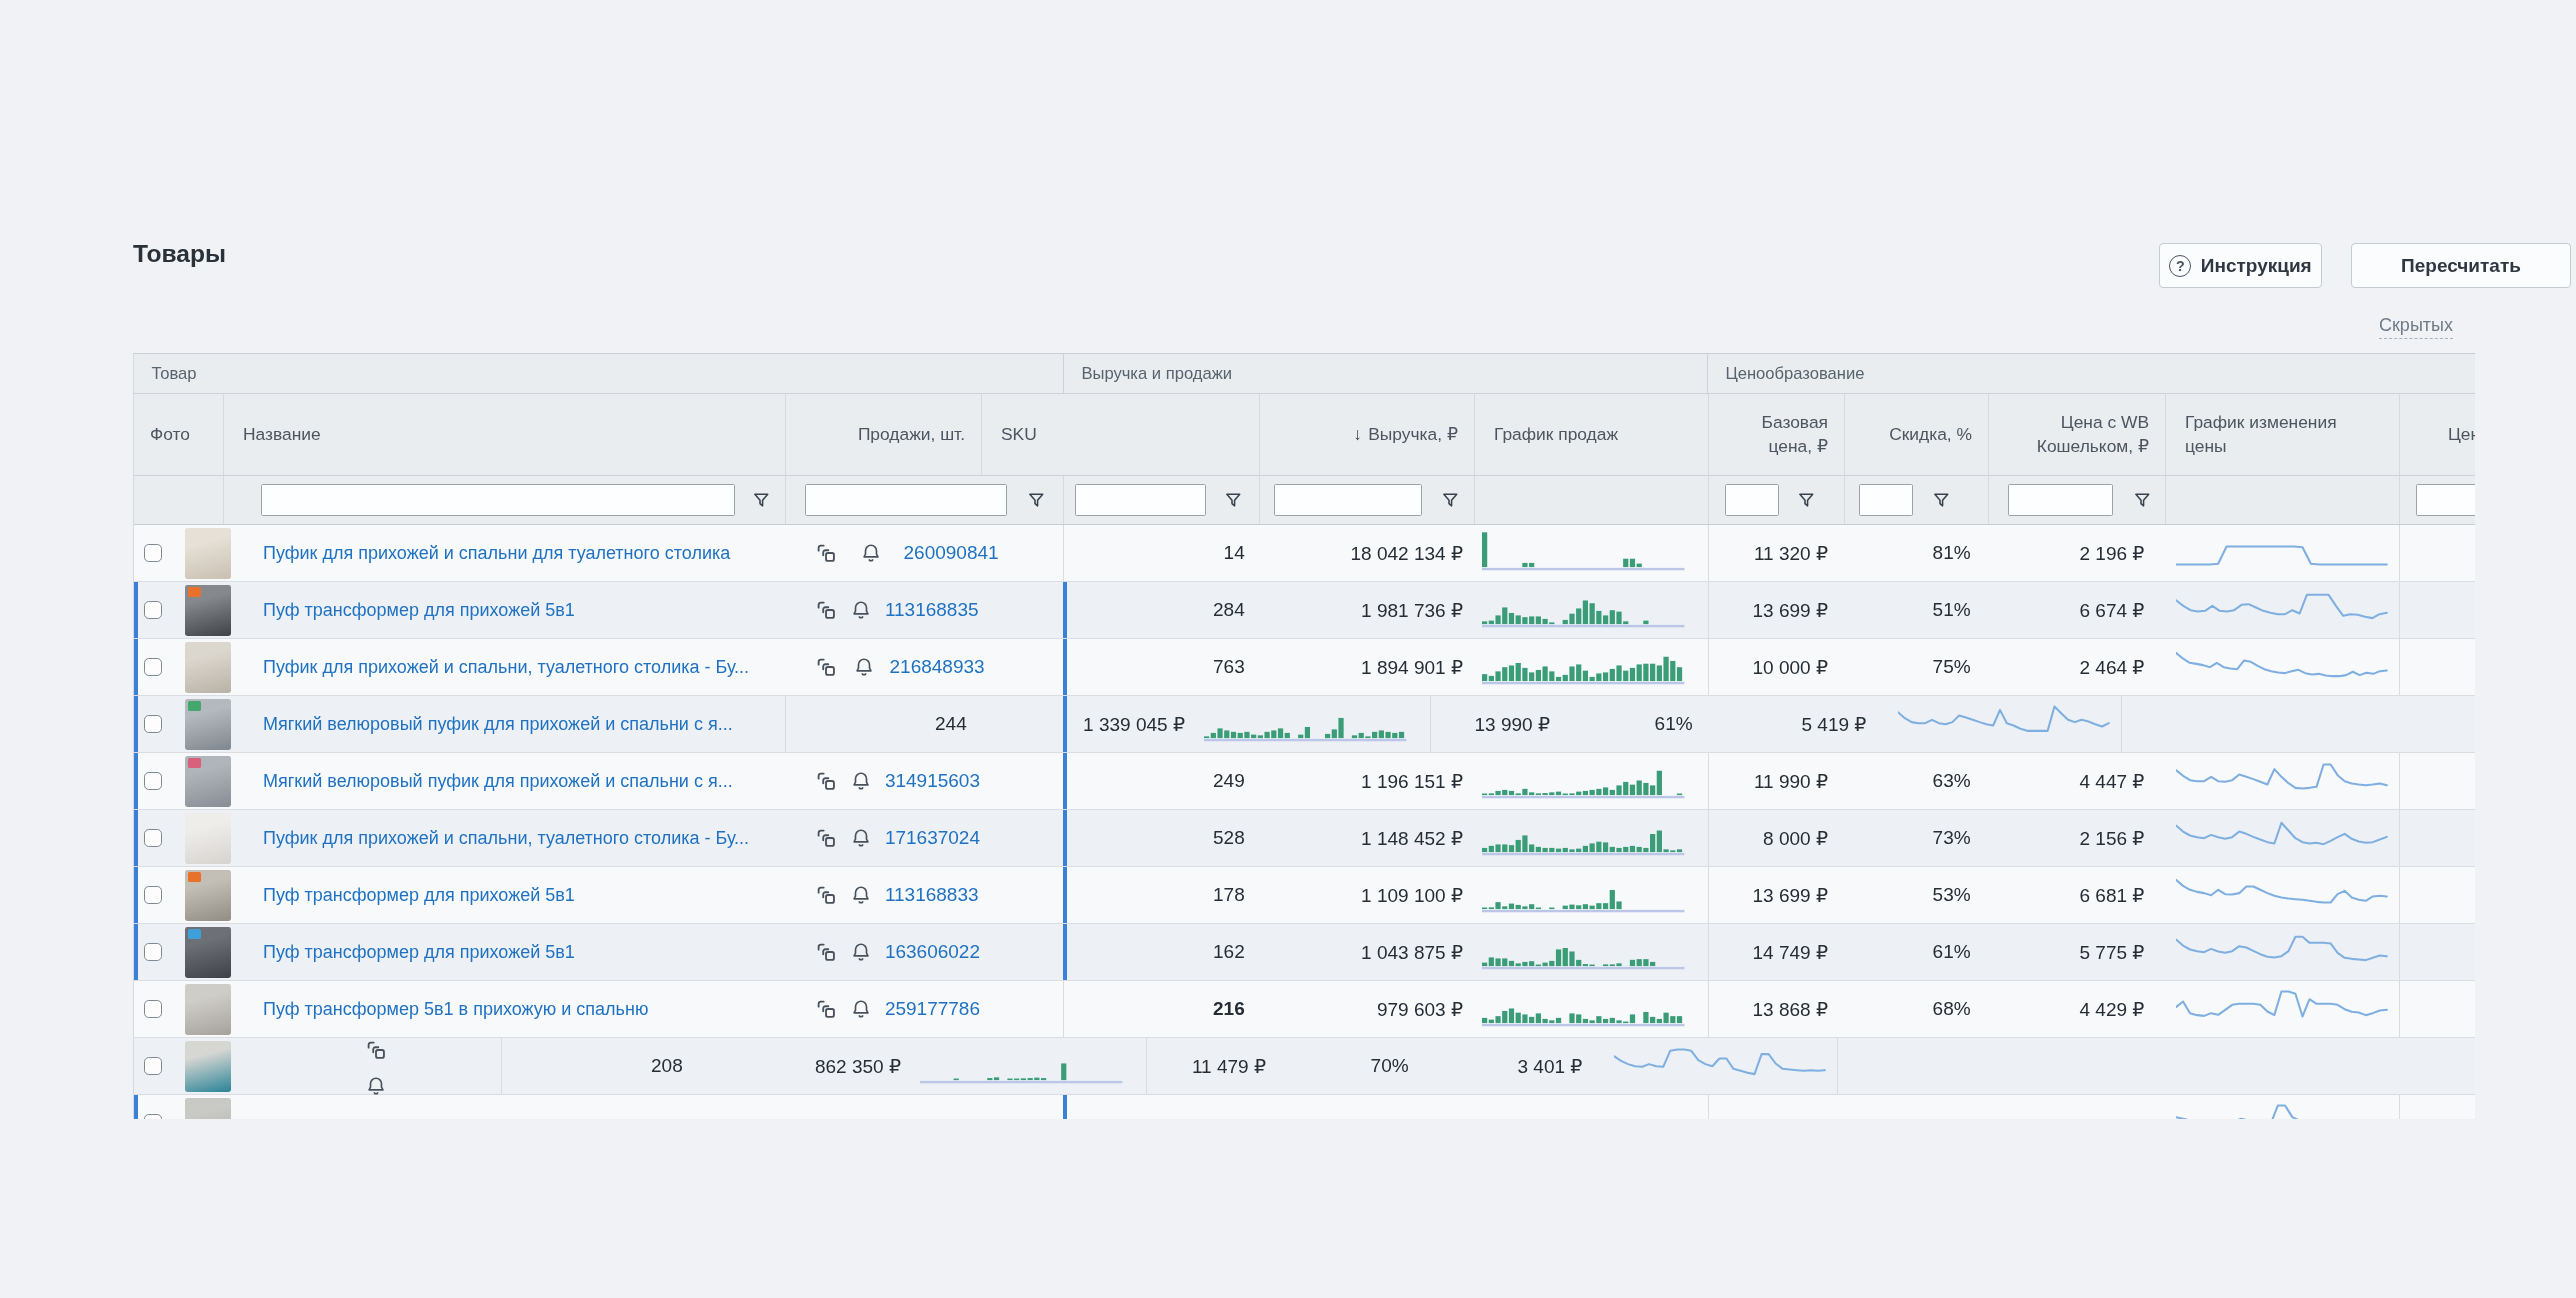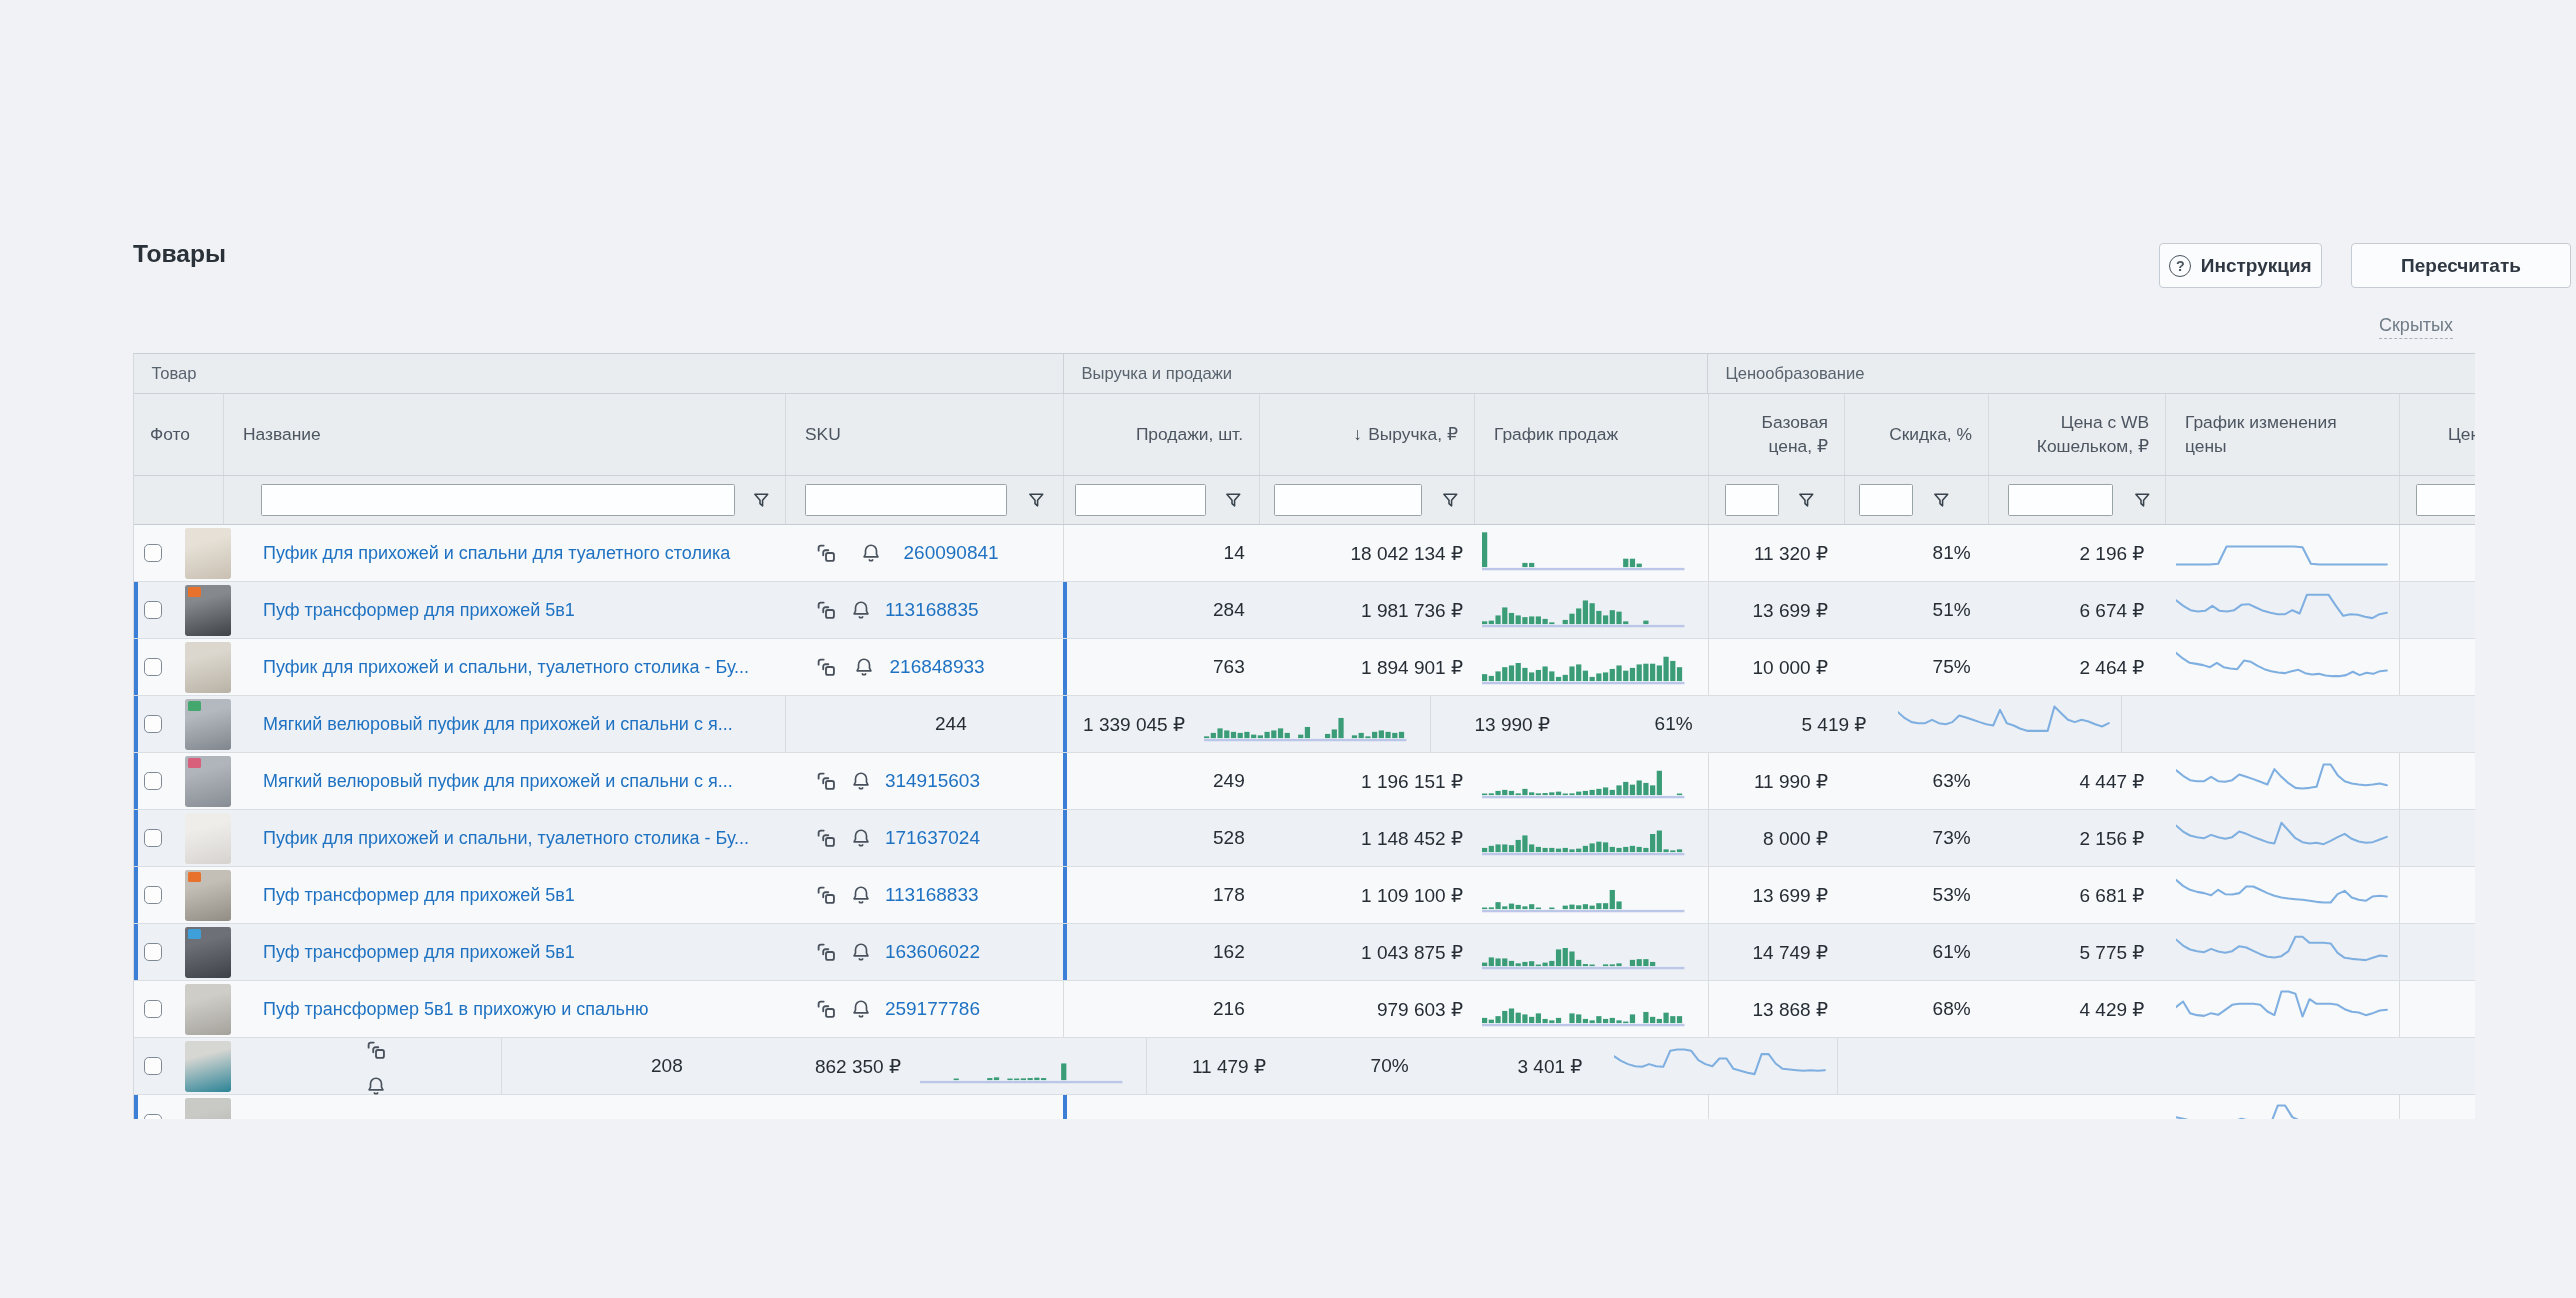--- a/index.html
+++ b/index.html
@@ -86,22 +86,22 @@
         <div class="gcell sep" style="width: 644px;">
           <span>Выручка и продажи</span>
         </div>
         <div class="gcell sep" style="width: 931px;">
           <span>Ценообразование</span>
         </div>
       </div>
     <div class="hrow" id="header-row">
         <div class="hcell left" style="width: 89px; padding-left: 16px;">Фото</div>
         <div class="hcell sep left" style="width: 562px;"><span>Название</span></div>
+        <div class="hcell sep right" style="width: 196px;"><span>Продажи, шт.</span></div>
         <div class="hcell sep left" style="width: 278px;"><span>SKU</span></div>
-        <div class="hcell sep right" style="width: 196px;"><span>Продажи, шт.</span></div>
         <div class="hcell sep right" style="width: 215px;"><span class="sort-arrow">↓</span><span>Выручка, ₽</span></div>
         <div class="hcell sep left" style="width: 234px;"><span>График продаж</span></div>
         <div class="hcell sep right" style="width: 136px;"><span>Базовая
 цена, ₽</span></div>
         <div class="hcell sep right" style="width: 144px;"><span>Скидка, %</span></div>
         <div class="hcell sep right" style="width: 177px;"><span>Цена с WB
 Кошельком, ₽</span></div>
         <div class="hcell sep left" style="width: 234px;"><span>График изменения
 цены</span></div>
         <div class="hcell sep left" style="width: 239px; padding-left: 48px;"><span>Цена</span></div>
@@ -807,21 +807,21 @@
               </svg>
             </span>
             <span class="rowicon">
               <svg width="22" height="22" viewBox="0 0 24 24" fill="none" stroke="#49525c" stroke-width="1.8" stroke-linecap="round" stroke-linejoin="round">
                 <path d="M12 3.5 a6 6 0 0 1 6 6 v3.8 l1.6 2.9 H4.4 L6 13.3 V9.5 a6 6 0 0 1 6 -6 z"></path>
                 <path d="M10.2 19.6 a2 1.6 0 0 0 3.6 0"></path>
               </svg>
             </span>
             <span class="sku-num">259177786</span>
           </div>
-          <div class="dcell right sep" style="width: 196px; padding-right: 14.3px;">
+          <div class="dcell right sep" style="width: 196px; padding-right: 14.3px; font-weight: bold;">
             <span>216</span>
           </div>
           <div class="dcell right" style="width: 215px; padding-right: 11px;">
             <span>979 603 ₽</span>
           </div>
           <div class="dcell" style="width: 234px; padding-left: 8px;">
             <span><svg width="204" height="43" viewBox="0 0 258 54">
                 <rect x="0" y="49" width="256" height="3" fill="#bcc6e8"></rect>
                 <rect x="0.0" y="41.4" width="6.6" height="6.6" fill="#3b9d78"></rect>
                 <rect x="8.5" y="43.6" width="6.6" height="4.4" fill="#3b9d78"></rect>

